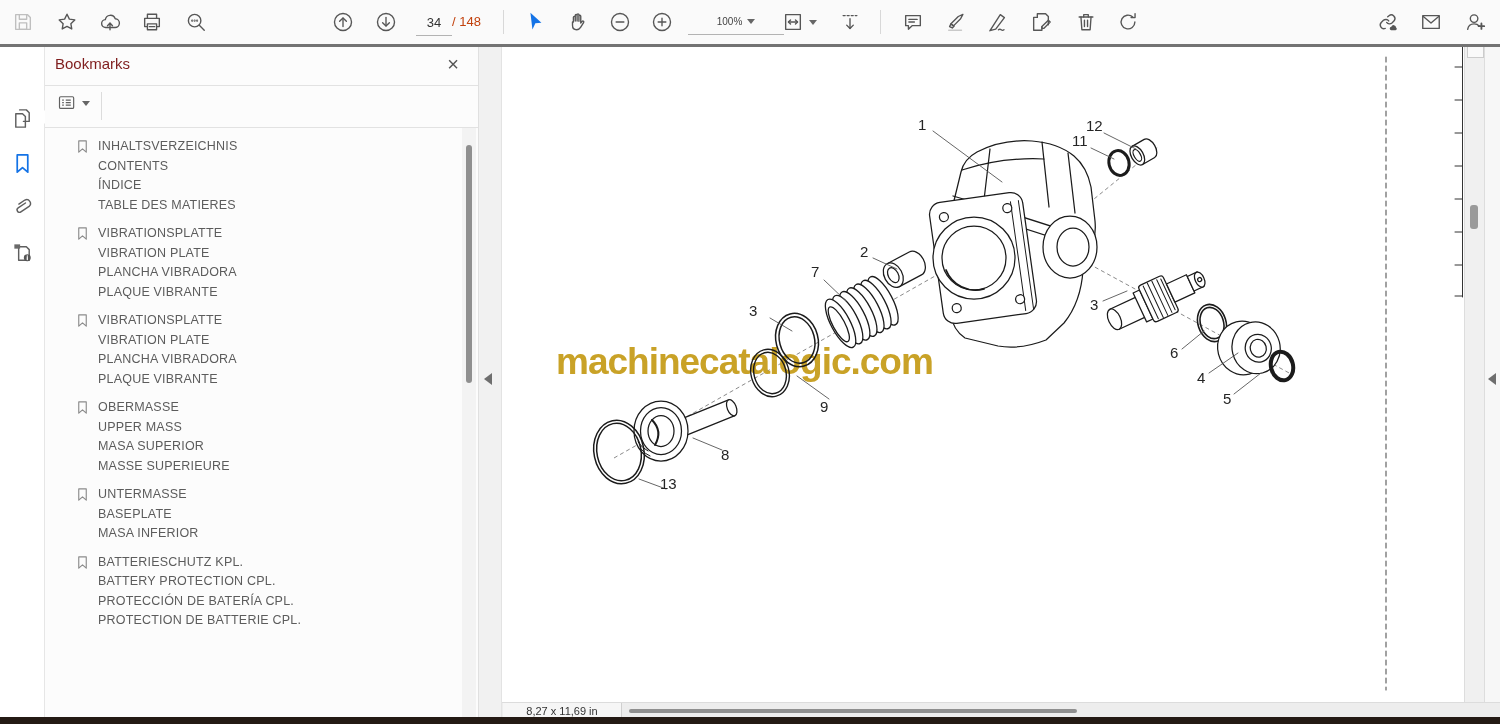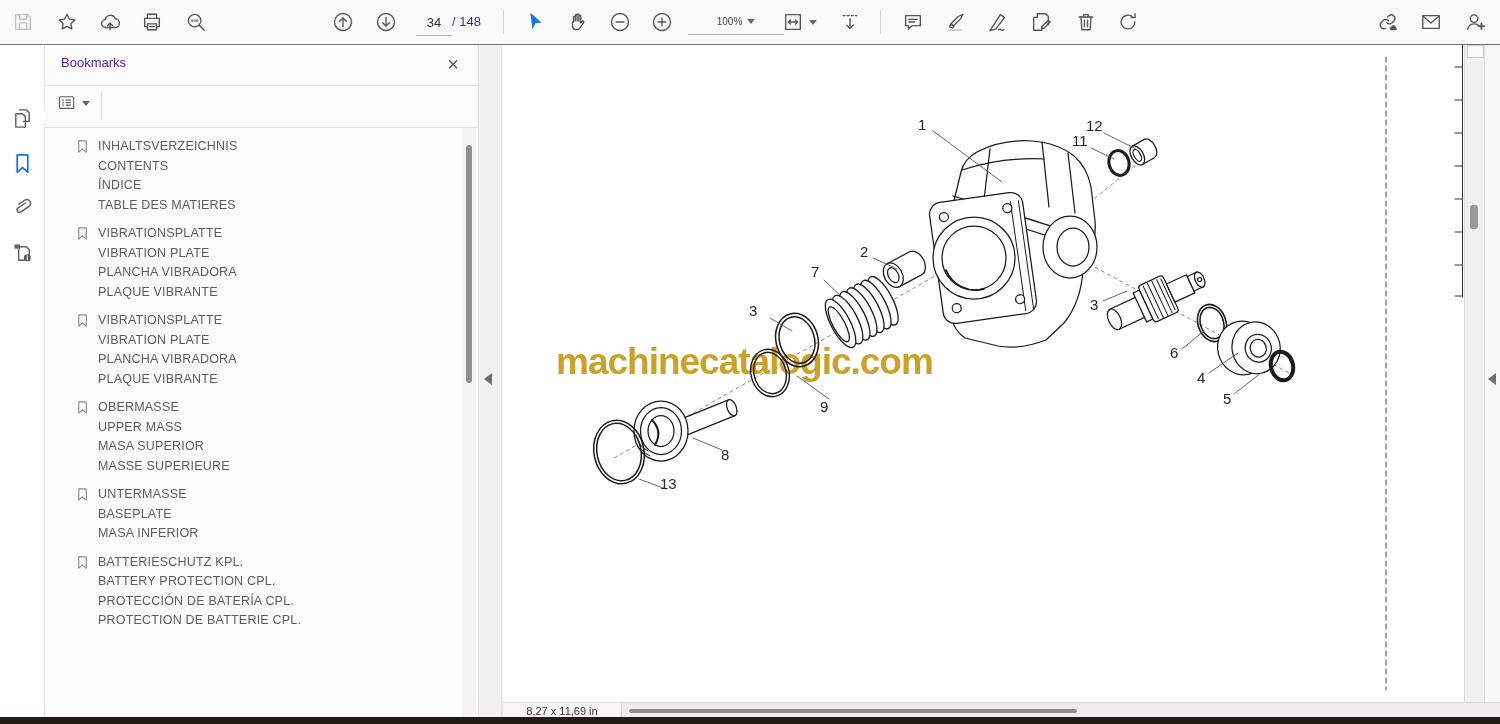--- a/index.html
+++ b/index.html
@@ -1,54 +1,54 @@
 <!DOCTYPE html>
 <html><head>
 <meta charset="utf-8">
 <style>
   html,body{margin:0;padding:0;width:1500px;height:724px;overflow:hidden;
     font-family:"Liberation Sans","DejaVu Sans",sans-serif;background:#fff;}
   #app{position:relative;width:1500px;height:724px;background:#fff;}
 
   
   #toolbar{position:absolute;left:0;top:0;width:1500px;height:44px;background:#fafafa;
-    border-bottom:1px solid #737373;z-index:20;}
+    border-bottom:3px solid #737373;z-index:20;}
   .tbtn{position:absolute;top:6px;width:32px;height:32px;display:flex;align-items:center;
     justify-content:center;border-radius:3px;cursor:pointer;}
   .tbtn svg{width:22px;height:22px;stroke:#565656;fill:none;stroke-width:1.5;
     stroke-linecap:round;stroke-linejoin:round;}
   .tbtn.disabled svg{stroke:#bfbfbf;}
   .tsep{position:absolute;top:10px;width:1px;height:24px;background:#d8d8d8;}
   .caret{width:0;height:0;border-left:4px solid transparent;border-right:4px solid transparent;
     border-top:5px solid #666;margin-left:5px;}
   #page-field{position:absolute;left:416px;top:9px;width:32px;height:24px;border:none;
     border-bottom:1px solid #b3b3b3;background:transparent;text-align:center;font-size:13px;
     color:#333;font-family:inherit;outline:none;}
-  #page-count{position:absolute;left:452px;top:14px;font-size:13px;color:#4c1d95;}
+  #page-count{position:absolute;left:452px;top:14px;font-size:13px;color:#c2410c;}
   #zoom-dd{position:absolute;left:688px;top:8px;width:96px;height:26px;display:flex;
     align-items:center;justify-content:center;border-bottom:1px solid #b3b3b3;cursor:pointer;}
   #zoom-dd span{font-size:10px;color:#444;}
   .dd-mini{position:absolute;top:8px;height:28px;display:flex;align-items:center;cursor:pointer;}
 
   
   #leftrail{position:absolute;left:0;top:45px;width:44px;height:672px;background:#fff;z-index:10;}
   .rbtn{position:absolute;left:7px;width:30px;height:30px;display:flex;align-items:center;
     justify-content:center;cursor:pointer;}
   .rbtn svg{width:23px;height:23px;stroke:#5f5f5f;fill:none;stroke-width:1.5;
     stroke-linecap:round;stroke-linejoin:round;}
   .rbtn.active svg{stroke:#1473e6;}
   #rail-notch{position:absolute;left:38px;top:110px;width:0;height:0;
     border-top:7px solid transparent;border-bottom:7px solid transparent;
     border-right:7px solid #fff;z-index:12;}
 
   
   #panel{position:absolute;left:44px;top:45px;width:434px;height:672px;background:#fcfcfc;
     border-left:1px solid #e6e6e6;z-index:9;}
   #panel-header{position:absolute;left:0;top:0;width:100%;height:40px;border-bottom:1px solid #e2e2e2;}
-  #panel-title{position:absolute;left:16px;top:10px;font-size:13px;color:#4c1d95;}
+  #panel-title{position:absolute;left:10px;top:10px;font-size:15px;color:#7f1d1d;}
   #panel-close{position:absolute;right:14px;top:7px;width:24px;height:24px;display:flex;
     align-items:center;justify-content:center;font-size:20px;color:#555;cursor:pointer;}
   #panel-opts{position:absolute;left:0;top:41px;width:100%;height:41px;border-bottom:1px solid #e2e2e2;}
   #opts-btn{position:absolute;left:12px;top:7px;display:flex;align-items:center;cursor:pointer;}
   #opts-btn svg{width:20px;height:20px;stroke:#5f5f5f;fill:none;stroke-width:1.4;}
   #opts-sep{position:absolute;left:56px;top:6px;width:1px;height:28px;background:#dcdcdc;}
   #bm-list{position:absolute;left:0;top:83px;width:416px;height:589px;overflow:hidden;}
   .bm-item{position:relative;display:flex;margin:9px 0 5px 30px;cursor:pointer;}
   .bm-glyph{width:15px;height:17px;margin-right:8px;flex:0 0 15px;margin-top:1px;}
   .bm-lines{font-size:12.5px;line-height:19.5px;color:#5c5c5c;letter-spacing:.2px;}

